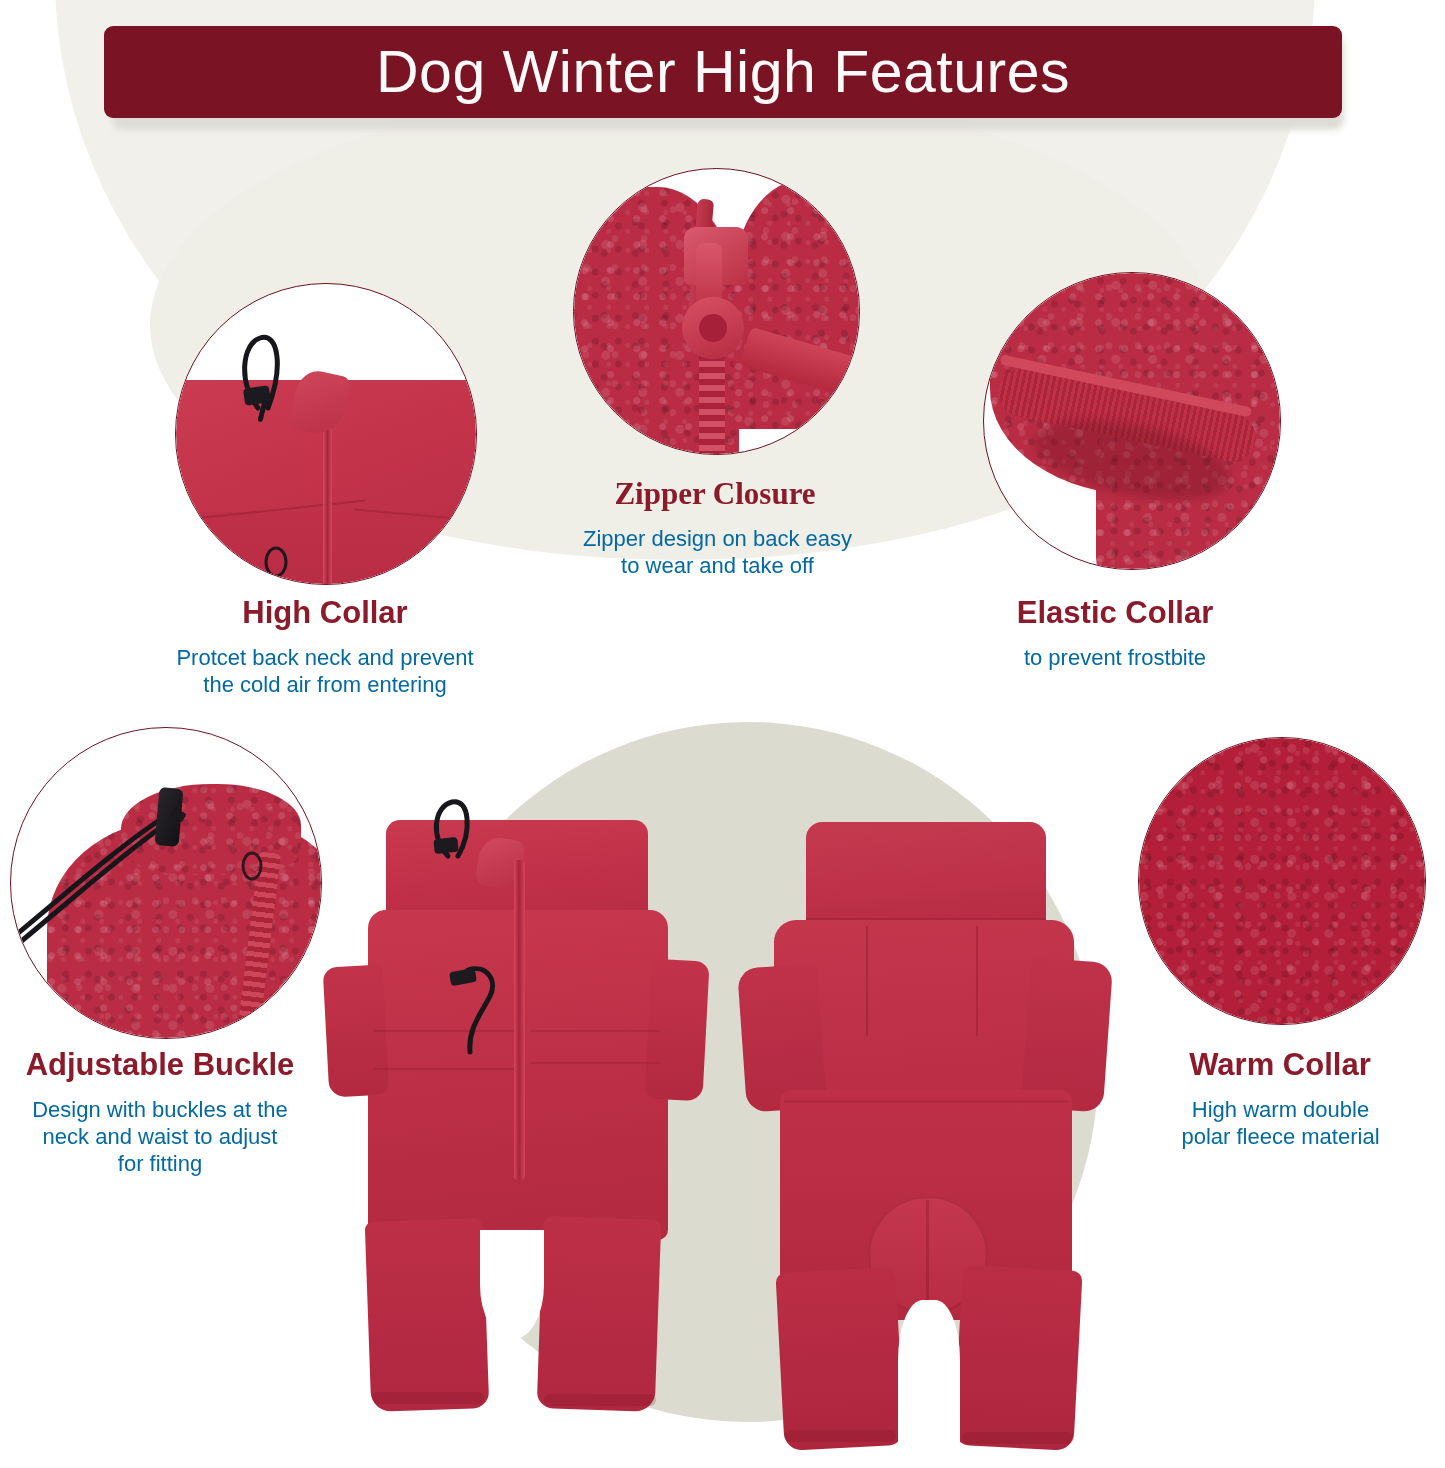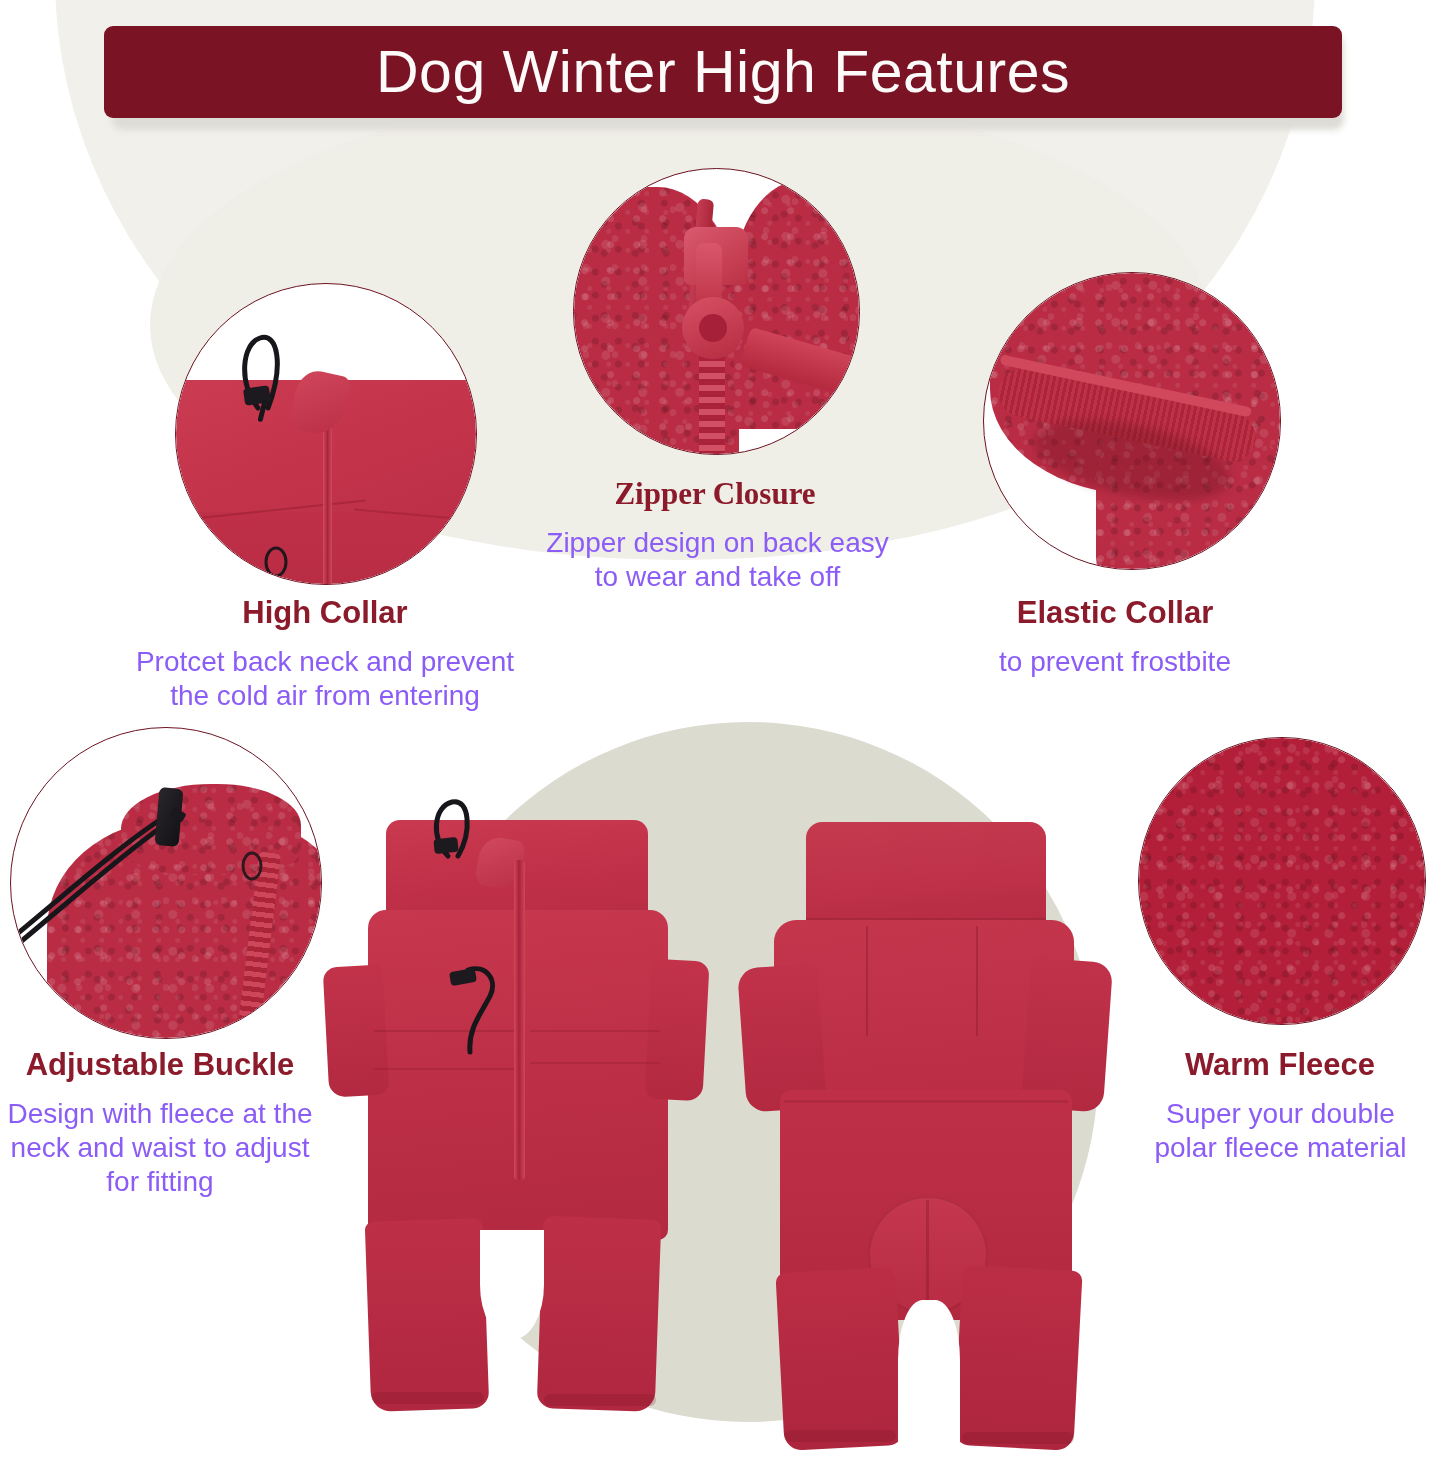--- a/index.html
+++ b/index.html
@@ -124,22 +124,22 @@
     color: #8b1a2b;
     font-weight: bold;
     font-size: 31px;
     line-height: 1.12;
     white-space: nowrap;
     font-family: "Liberation Sans", sans-serif;
   }
   .feat-desc {
     position: absolute;
     text-align: center;
-    color: #8b5cf6;
-    font-size: 28px;
+    color: #0369a1;
+    font-size: 22px;
     line-height: 1.22;
     font-family: "Liberation Sans", sans-serif;
   }
 
   
   .garment { position: absolute; }
   .part { position: absolute; }
   .toggle {
     position: absolute;
     background: #1c1a1e;
@@ -260,35 +260,35 @@
         <path d="M152 38 C104 72, 44 126, 2 160" fill="none" stroke="#17161a" stroke-width="5" stroke-linecap="round"></path>
       </svg>
 
       <div class="toggle" style="left:146px; top:60px; width:24px; height:58px; border-radius:6px; transform:rotate(5deg);
                   background:linear-gradient(110deg,#2a262c,#121115);"></div>
       <div class="part" style="left:160px; top:82px; width:14px; height:10px; background:#1a181c; transform:rotate(30deg); border-radius:2px;"></div>
     </div>
   </div>
   <div class="feat-head" style="left:-5px; top:1048px; width:330px;">Adjustable Buckle</div>
   <div class="feat-desc" style="left:5px; top:1097px; width:310px;">
-    <div>Design with fleece at the</div>
+    <div>Design with buckles at the</div>
     <div>neck and waist to adjust</div>
     <div>for fitting</div>
   </div>
 </div>
 
 <div class="feature">
   <div class="circle" style="left:1138px; top:737px; width:286px; height:286px;">
     <div class="circle-inner">
       <div class="fleece fleece-tex" style="left:-10px; top:-10px; width:320px; height:320px; background-color:#b31f38;"></div>
     </div>
   </div>
-  <div class="feat-head" style="left:1130px; top:1048px; width:300px;">Warm Fleece</div>
+  <div class="feat-head" style="left:1130px; top:1048px; width:300px;">Warm Collar</div>
   <div class="feat-desc" style="left:1128px; top:1097px; width:305px;">
-    <div>Super your double</div>
+    <div>High warm double</div>
     <div>polar fleece material</div>
   </div>
 </div>
 
 <div class="garment" style="left:318px; top:800px; width:390px; height:650px;">
 
   <div class="part" style="left:68px; top:20px; width:262px; height:108px; border-radius:14px 14px 4px 4px;
               background:linear-gradient(175deg,#c9394f 0%,#bf3048 60%,#b62c42 100%);"></div>
   <div class="part" style="left:68px; top:112px; width:262px; height:6px; background:rgba(120,18,32,0.28);"></div>
 

